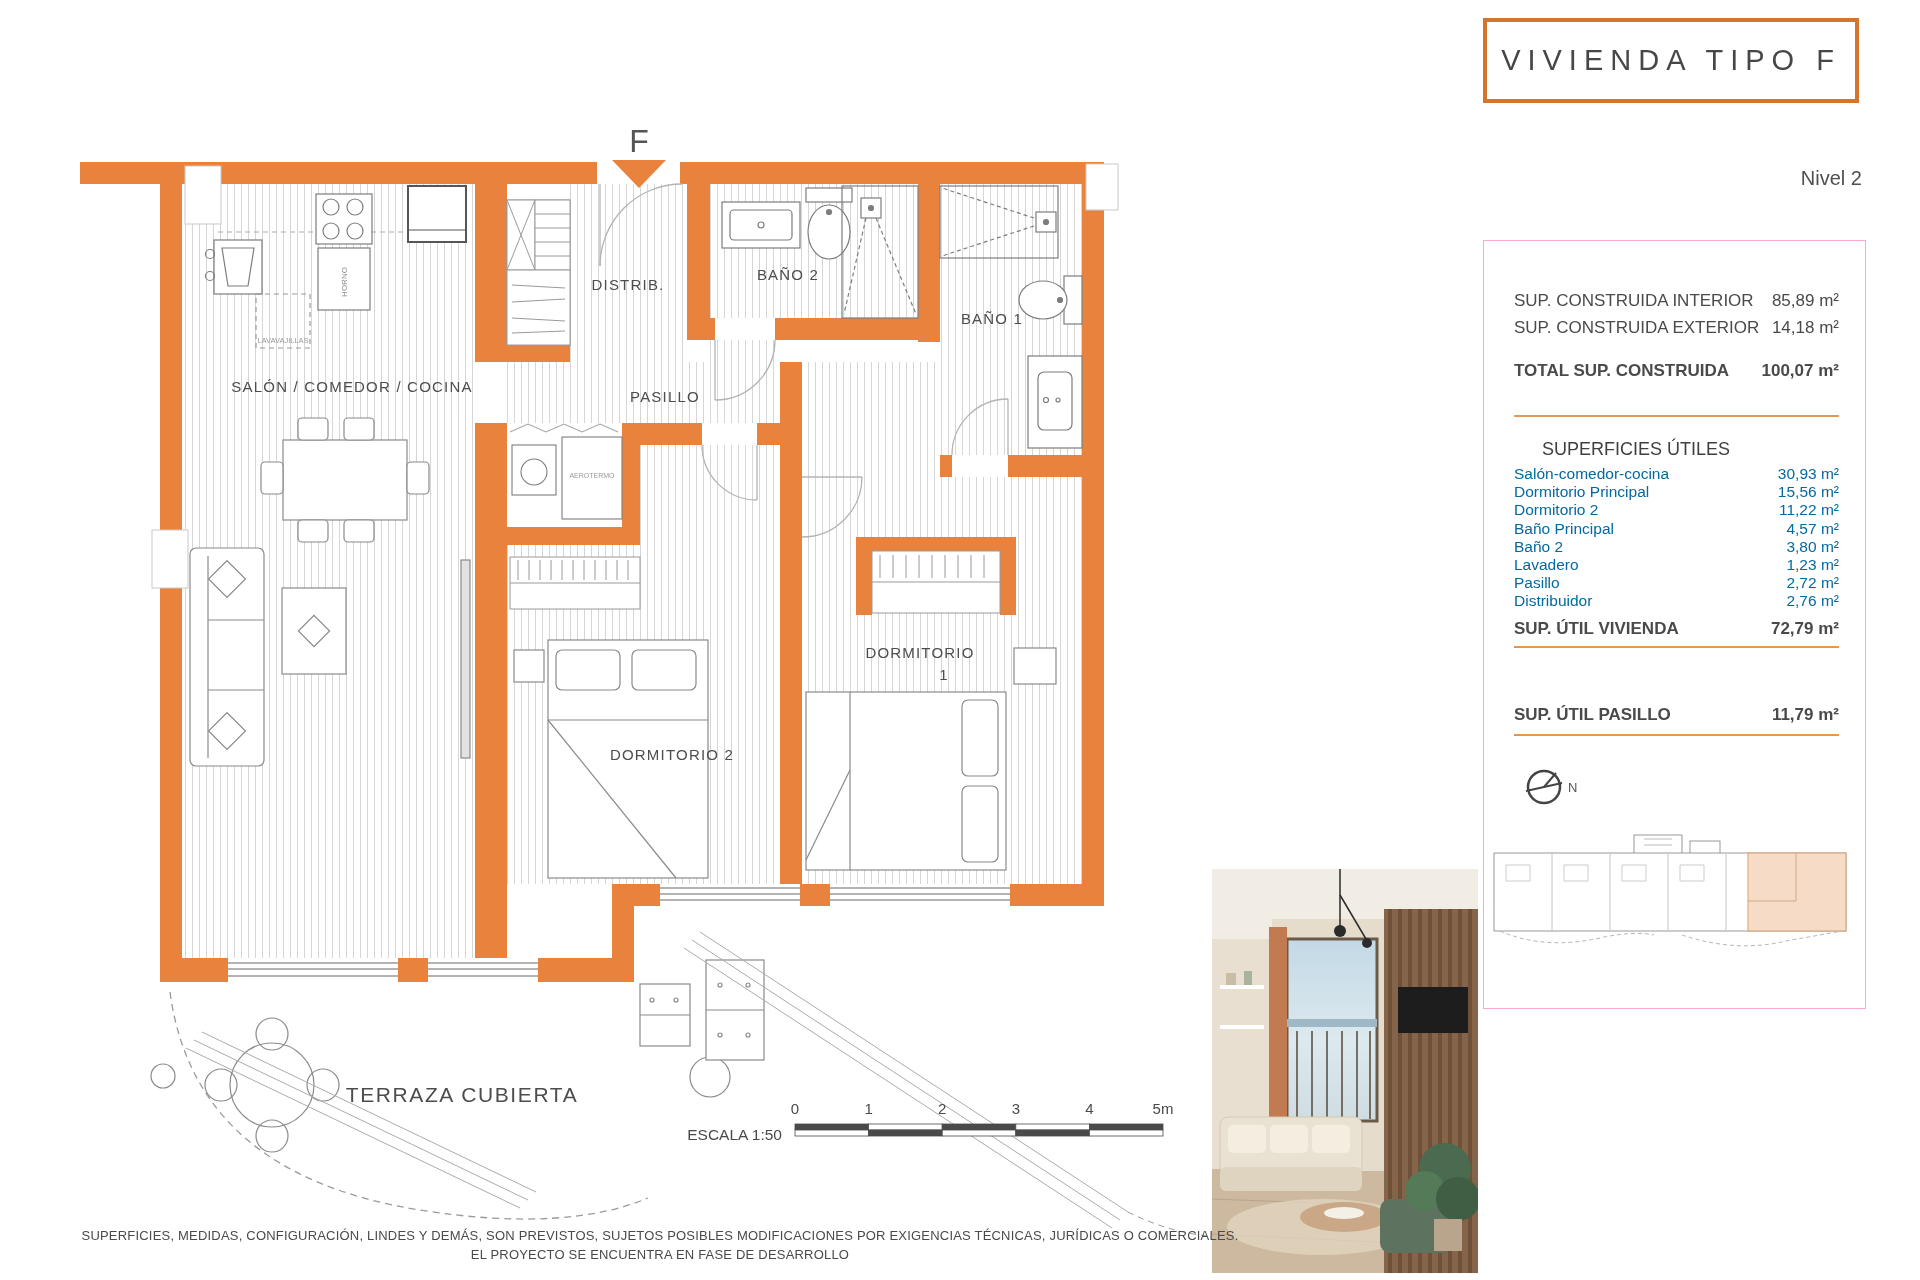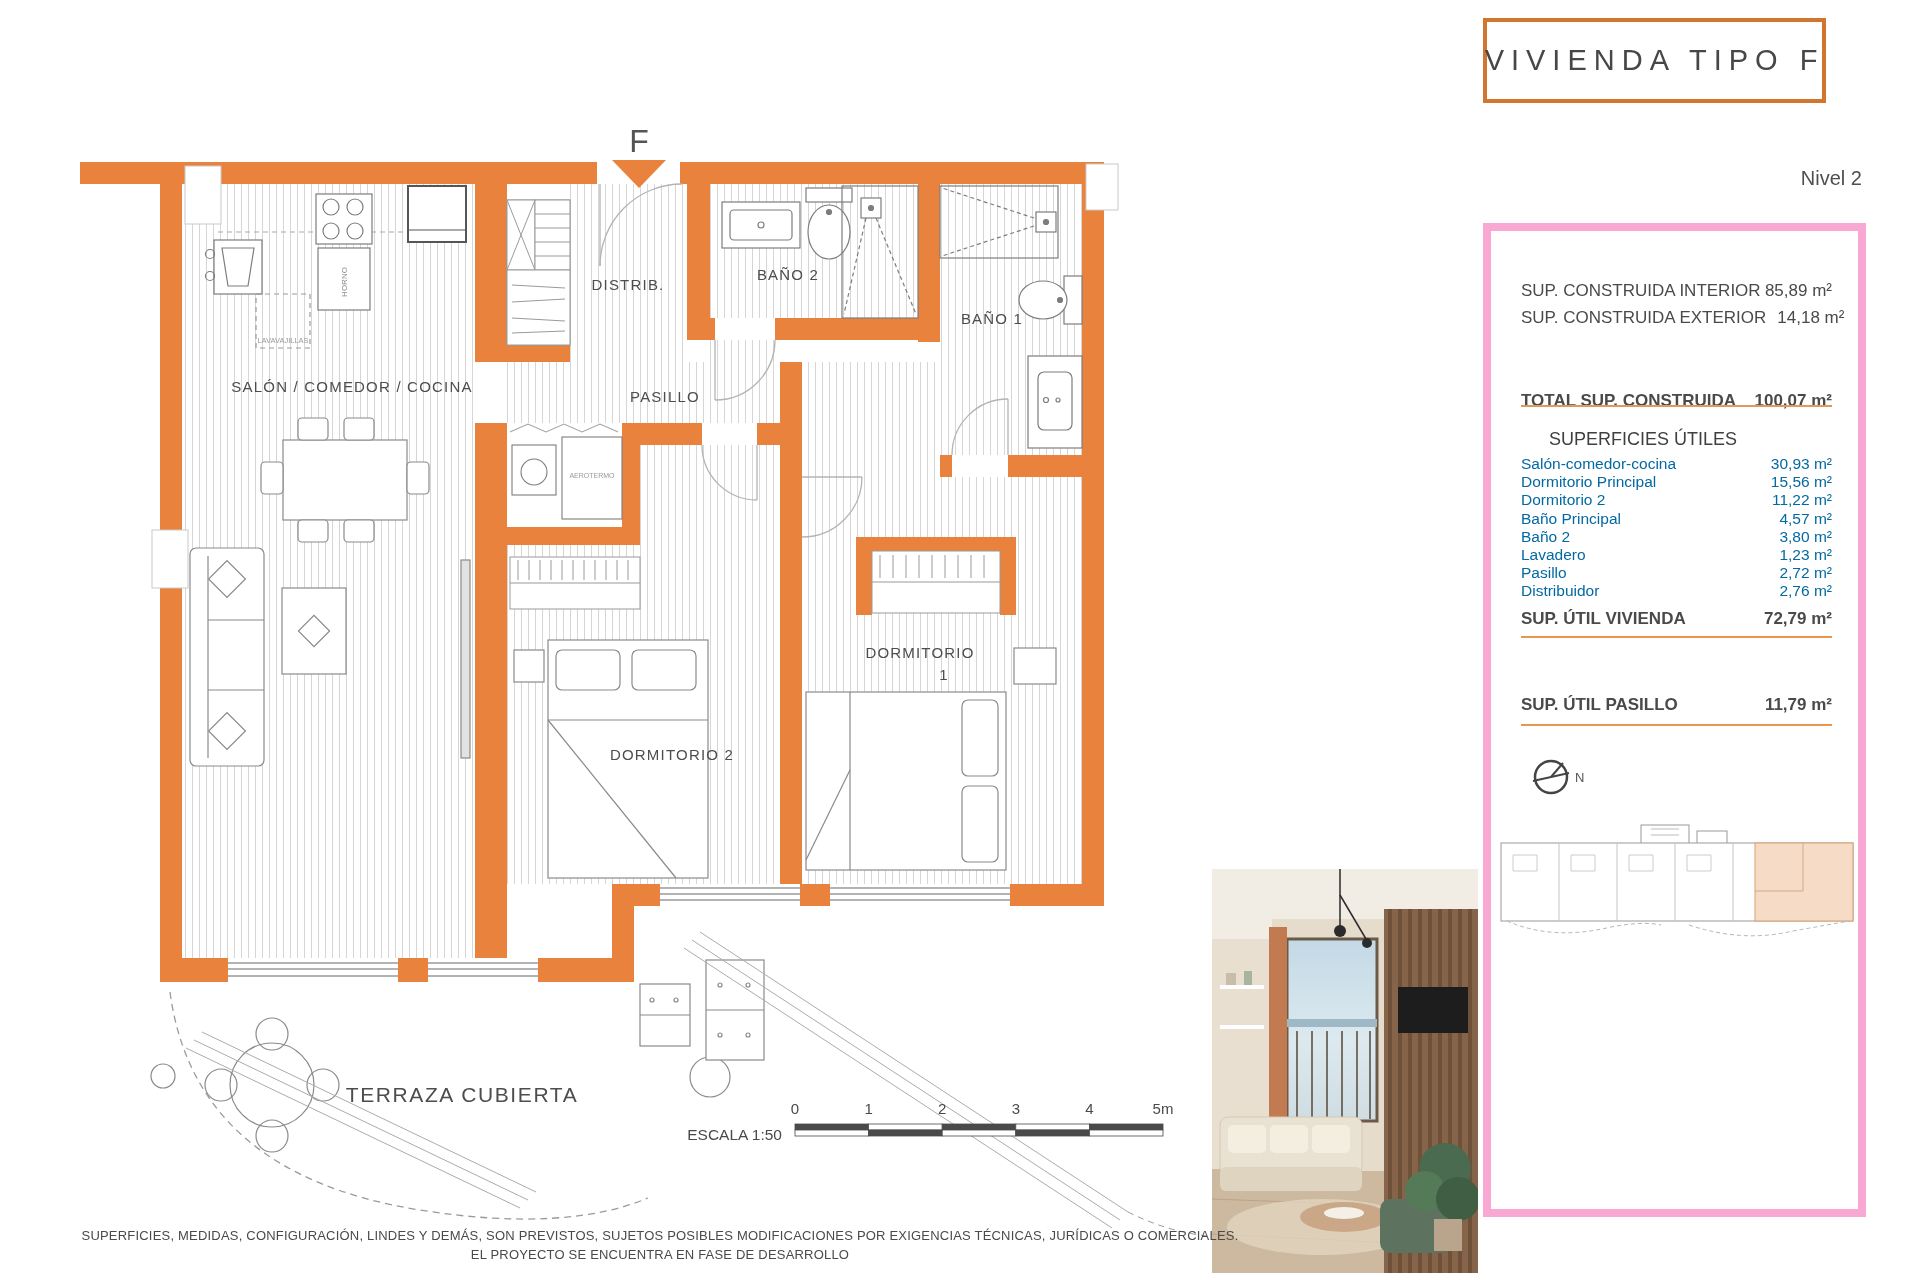--- a/index.html
+++ b/index.html
@@ -1,27 +1,27 @@
 <!DOCTYPE html>
 <html><head>
 <meta charset="utf-8">
 <style>
   html,body{margin:0;padding:0;background:#fff;}
   .canvas{position:relative;width:1920px;height:1280px;background:#fff;overflow:hidden;
           font-family:"Liberation Sans",sans-serif;color:#4a4a4a;}
   svg text{font-family:"Liberation Sans",sans-serif;}
   
-  .title-box{position:absolute;left:1483px;top:18px;width:343px;height:85px;
+  .title-box{position:absolute;left:1483px;top:18px;width:376px;height:85px;
              border:4px solid #d2752f;box-sizing:border-box;display:flex;
              align-items:center;justify-content:center;}
   .title-box span{font-size:29px;letter-spacing:7px;color:#474747;font-weight:500;white-space:nowrap;}
   .subtitle{position:absolute;left:1483px;top:165px;width:379px;text-align:right;
             font-size:20px;line-height:27px;color:#4f4f4f;}
-  .panel{position:absolute;left:1483px;top:223px;width:383px;height:994px;
-         border:8px solid #f9a8d4;box-sizing:border-box;}
+  .panel{position:absolute;left:1483px;top:240px;width:383px;height:769px;
+         border:1px solid #f9a8d4;box-sizing:border-box;}
   .prow{position:absolute;left:30px;right:26px;display:flex;justify-content:space-between;
         font-size:17px;color:#4a4a4a;white-space:nowrap;}
   .prow.bold{font-weight:bold;}
   .pdivider{position:absolute;left:30px;right:26px;top:174px;border-top:2px solid #df9a58;}
   .pheading{position:absolute;left:30px;top:198px;font-size:18px;font-weight:normal;color:#3f3f3f;margin-left:28px;}
   .ulist{position:absolute;top:224px;left:30px;right:26px;}
   .urow{display:flex;justify-content:space-between;font-size:15.5px;line-height:18.2px;color:#0369a1;}
   .vivrow{position:absolute;left:30px;right:26px;top:378px;display:flex;justify-content:space-between;
           font-weight:bold;font-size:17px;padding-bottom:7px;border-bottom:2px solid #e8954f;}
   .terrow{position:absolute;left:30px;right:26px;top:464px;display:flex;justify-content:space-between;
@@ -341,21 +341,21 @@
 
   <div class="panel">
     <div class="prow" style="top:50px;">
       <span>SUP. CONSTRUIDA INTERIOR</span>
       <span class="val">85,89 m²</span>
     </div>
     <div class="prow" style="top:77px;gap:11px;">
       <span>SUP. CONSTRUIDA EXTERIOR</span>
       <span class="val">14,18 m²</span>
     </div>
-    <div class="prow bold" style="top:120px;margin-top:40px;">
+    <div class="prow bold" style="top:120px;">
       <span>TOTAL SUP. CONSTRUIDA</span>
       <span class="val">100,07 m²</span>
     </div>
     <div class="pdivider"></div>
     <div class="pheading">SUPERFICIES ÚTILES</div>
     <div class="ulist">
       <div class="urow">
           <span>Salón-comedor-cocina</span>
           <span>30,93 m²</span>
         </div>

